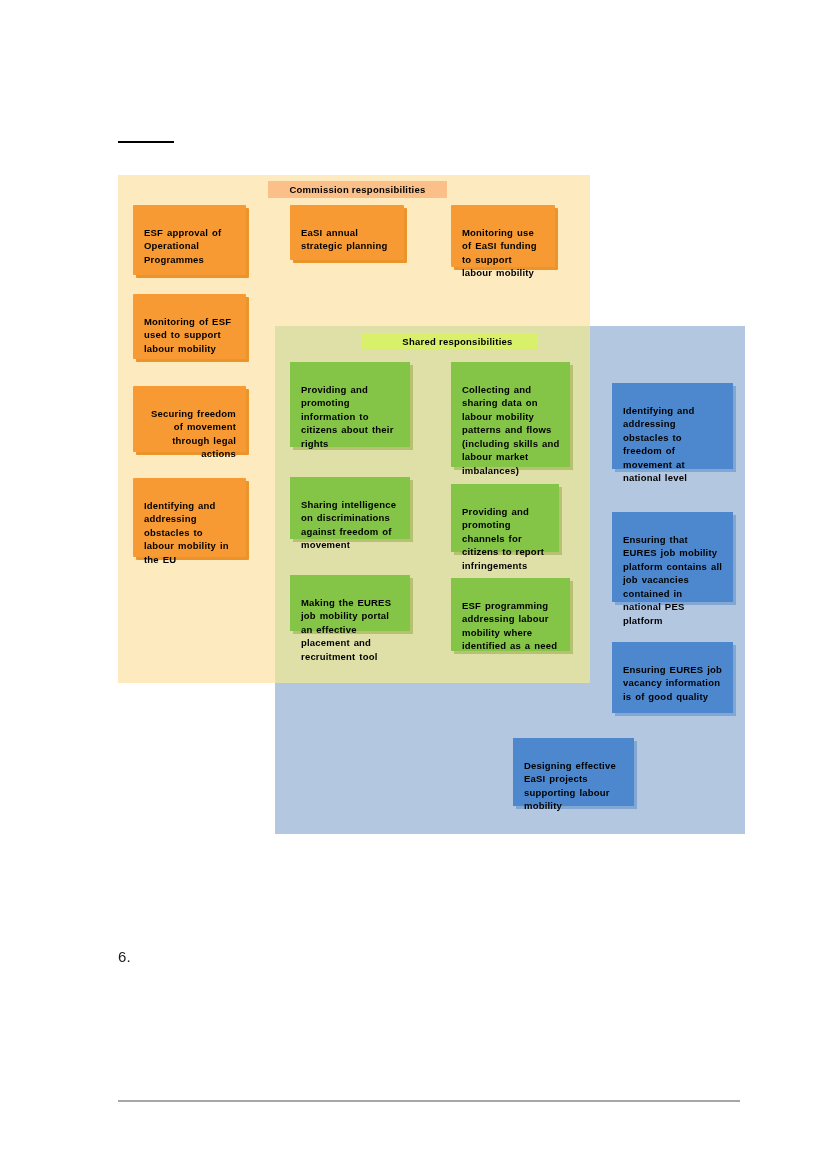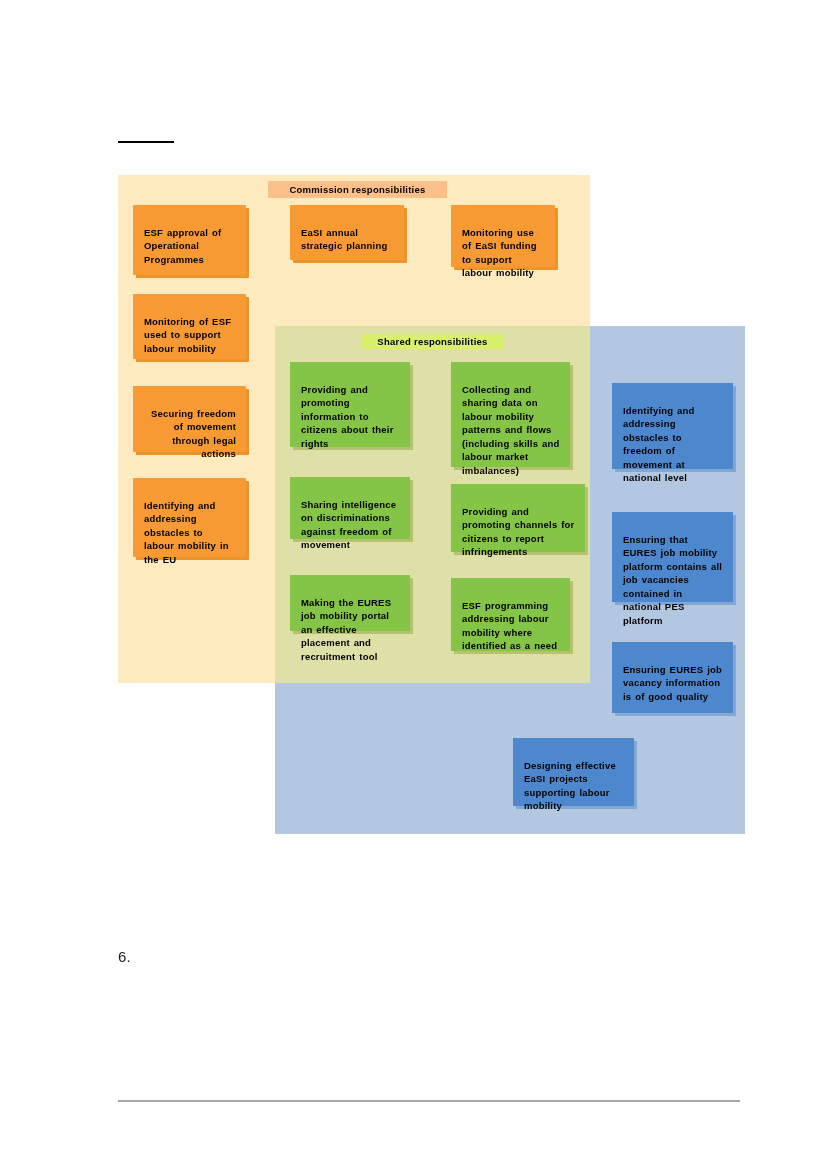--- a/index.html
+++ b/index.html
@@ -98,23 +98,24 @@
   .banner-commission {
     left: 268px;
     top: 181px;
     width: 179px;
     height: 17px;
     background: #fbc08a;
   }
   .banner-shared {
     left: 361px;
     top: 334px;
-    width: 143px;
+    width: 161px;
     height: 15px;
     background: #d9f06a;
+    padding-left: 16px;
   }
   .banner-member {
     left: 410px;
     top: 812px;
     width: 236px;
     height: 19px;
     background: #dbe5f2;
   }
 
   
@@ -173,21 +174,21 @@
     <div class="card card-orange" style="left:133px; top:386px; width:113px; height:66px;text-align:right;">Securing freedom of movement through legal actions</div>
 
     <div class="card card-orange" style="left:133px; top:478px; width:113px; height:79px;">Identifying and addressing obstacles to labour mobility in the EU</div>
 
     <div class="card card-green" style="left:290px; top:362px; width:120px; height:85px;">Providing and promoting information to citizens about their rights</div>
 
     <div class="card card-green" style="left:451px; top:362px; width:119px; height:105px;">Collecting and sharing data on labour mobility patterns and flows (including skills and labour market imbalances)</div>
 
     <div class="card card-green" style="left:290px; top:477px; width:120px; height:62px;">Sharing intelligence on discriminations against freedom of movement</div>
 
-    <div class="card card-green" style="left:451px; top:484px; width:134px; height:68px;">Providing and promoting channels for citizens to report infringements</div>
+    <div class="card card-green" style="left:451px; top:484px; width:108px; height:68px;">Providing and promoting channels for citizens to report infringements</div>
 
     <div class="card card-green" style="left:290px; top:575px; width:120px; height:56px;">Making the EURES job mobility portal an effective placement and recruitment tool</div>
 
     <div class="card card-green" style="left:451px; top:578px; width:119px; height:73px;">ESF programming addressing labour mobility where identified as a need</div>
 
     <div class="card card-blue" style="left:612px; top:383px; width:121px; height:86px;">Identifying and addressing obstacles to freedom of movement at national level</div>
 
     <div class="card card-blue" style="left:612px; top:512px; width:121px; height:90px;">Ensuring that EURES job mobility platform contains all job vacancies contained in national PES platform</div>
 
     <div class="card card-blue" style="left:612px; top:642px; width:121px; height:71px;">Ensuring EURES job vacancy information is of good quality</div>

